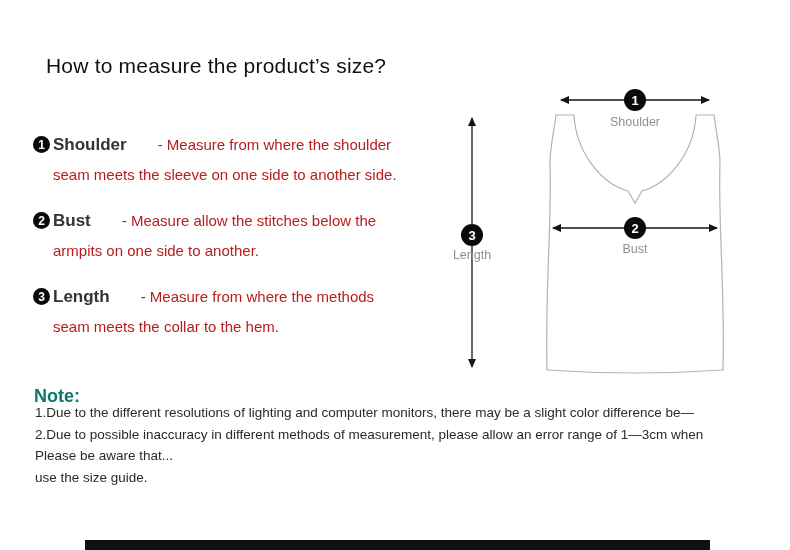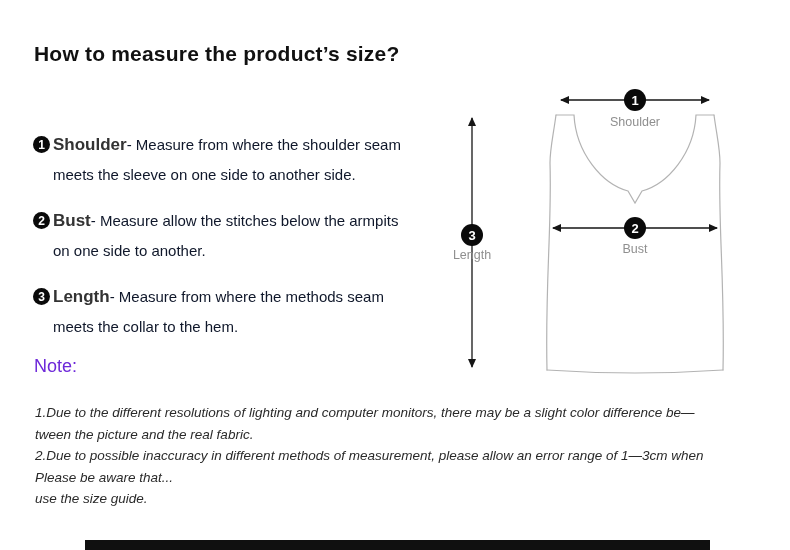--- a/index.html
+++ b/index.html
@@ -4,55 +4,55 @@
 <style>
   html,body{margin:0;padding:0;background:#ffffff;}
   .canvas{
     position:relative;
     width:790px;height:550px;
     background:#ffffff;
     overflow:hidden;
     font-family:"Liberation Sans","DejaVu Sans",sans-serif;
   }
   .title{
-    position:absolute;left:34px;top:42px;margin:0;
-    font-size:21px;font-weight:700;color:#111111;
+    position:absolute;left:34px;top:42px;margin:12px;
+    font-size:21px;font-weight:400;color:#111111;
     letter-spacing:.2px;
   }
   .instructions{
     position:absolute;left:33px;top:130px;width:380px;
   }
   .item{display:flex;align-items:flex-start;margin-bottom:16px;}
   .badge{
     flex:0 0 auto;
     width:17px;height:17px;border-radius:50%;
     background:#0a0a0a;color:#ffffff;
     display:inline-flex;align-items:center;justify-content:center;
     font-size:12px;font-weight:700;line-height:1;
     margin-top:6px;margin-right:3px;
   }
   .itext{width:360px;line-height:30px;}
   .ilabel{font-size:17px;font-weight:600;color:#333333;}
-  .idesc{font-size:15px;color:#0f172a;}
+  .idesc{font-size:15px;color:#b91c1c;margin-left:31px;}
   .diagram{position:absolute;left:440px;top:85px;}
   .badge-num{
     fill:#ffffff;font-family:"Liberation Sans","DejaVu Sans",sans-serif;
     font-size:13px;font-weight:700;text-anchor:middle;dominant-baseline:central;
   }
   .dlabel{
     fill:#8f8f8f;font-family:"Liberation Sans","DejaVu Sans",sans-serif;
     font-size:12.5px;text-anchor:middle;
   }
   .note-heading{
-    position:absolute;left:34px;top:356px;
-    font-size:18px;font-weight:400;color:#6d28d9;
+    position:absolute;left:34px;top:386px;
+    font-size:18px;font-weight:700;color:#0f766e;
   }
   .note-lines{
     position:absolute;left:35px;top:402px;width:745px;
-    font-size:13.5px;font-style:italic;color:#2a2a2a;
+    font-size:13.5px;color:#2a2a2a;
     line-height:21.5px;white-space:nowrap;
     font-family:"Liberation Sans","DejaVu Sans",sans-serif;
   }
   .footer-bar{
     position:absolute;left:85px;top:540px;width:625px;height:10px;
     background:#101010;
   }
 </style>
 </head>
 <body>
@@ -113,21 +113,20 @@
 
     <text class="dlabel" x="195" y="41">Shoulder</text>
     <text class="dlabel" x="32" y="174">Length</text>
     <text class="dlabel" x="195" y="168">Bust</text>
   </svg>
 
   <div class="note-heading">Note:</div>
 
   <div class="note-lines">
     <div>1.Due to the different resolutions of lighting and computer monitors, there may be a slight color difference be—</div>
-    <div>tween the picture and the real fabric.</div>
     <div>2.Due to possible inaccuracy in different methods of measurement, please allow an error range of 1—3cm when</div>
     <div>Please be aware that...</div>
     <div>use the size guide.</div>
   </div>
 
   <div class="footer-bar"></div>
 
 </div>
 
 </body></html>

